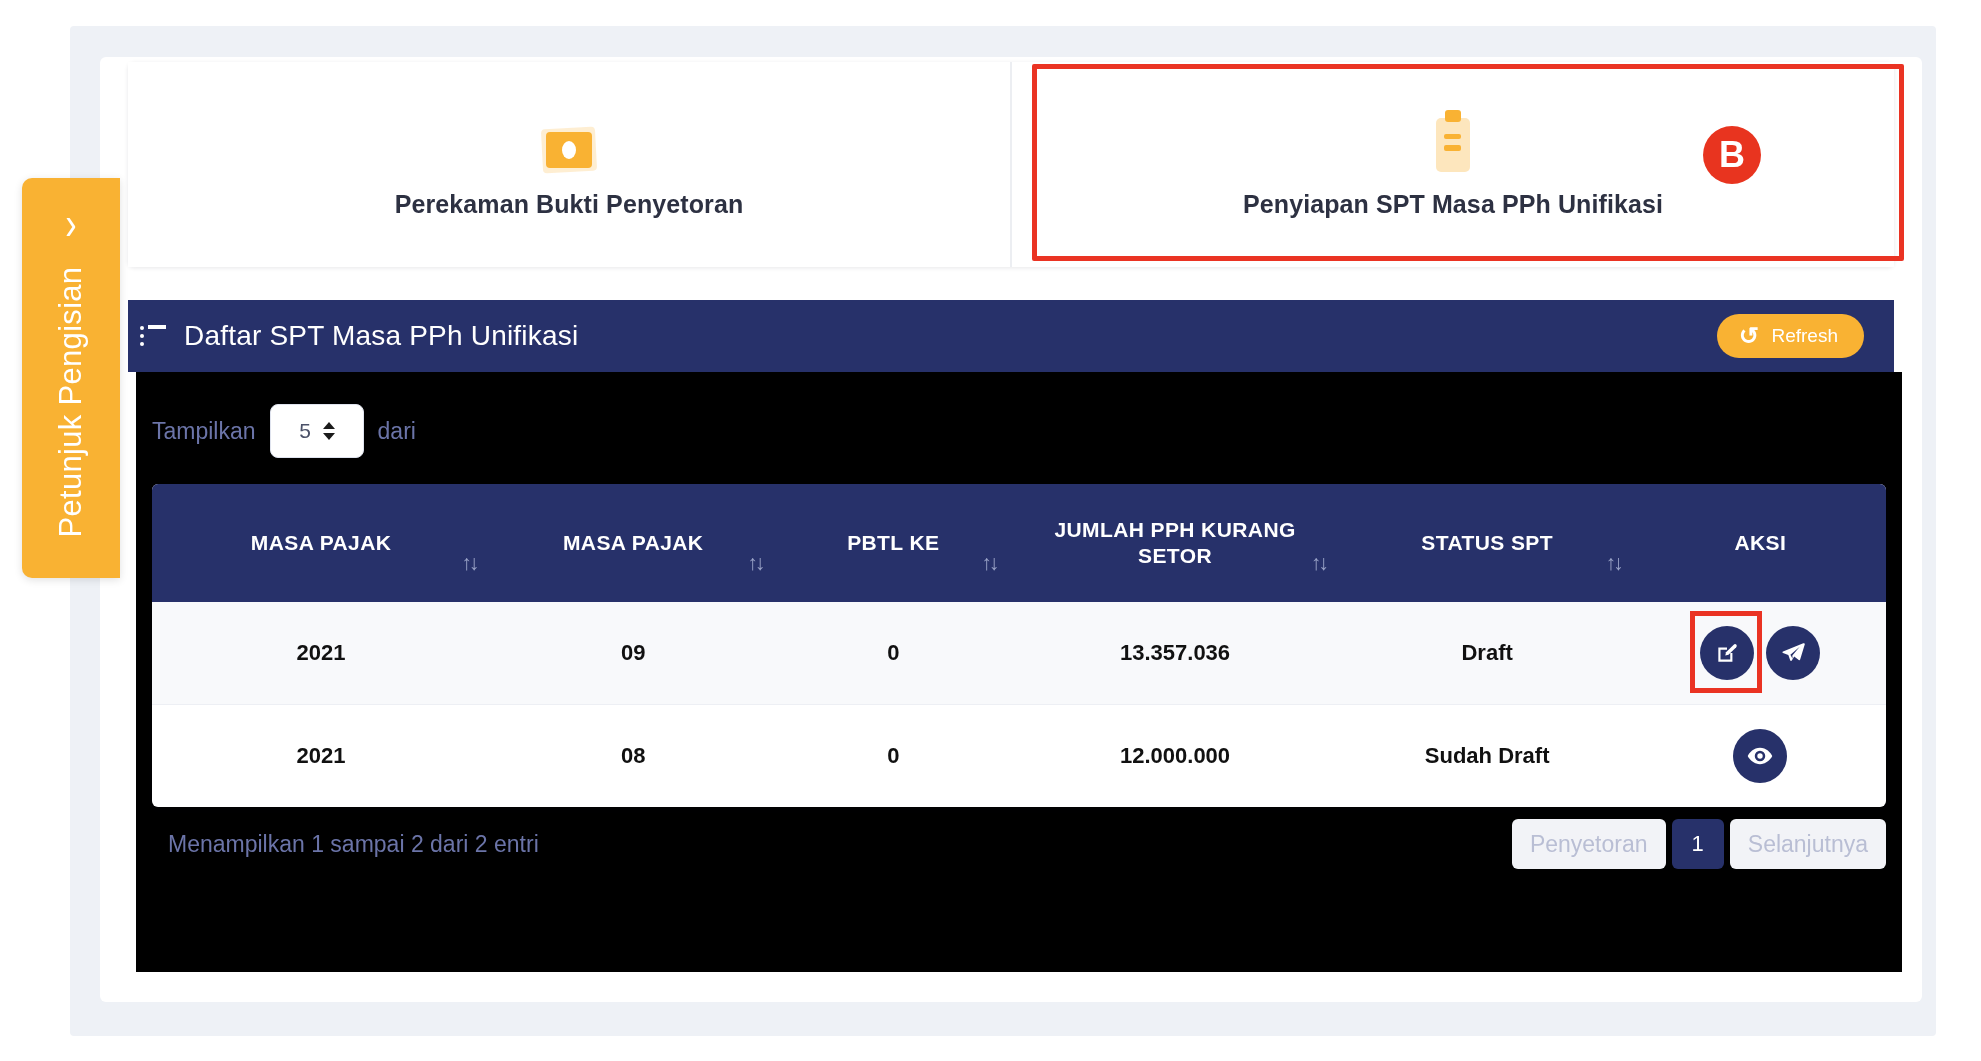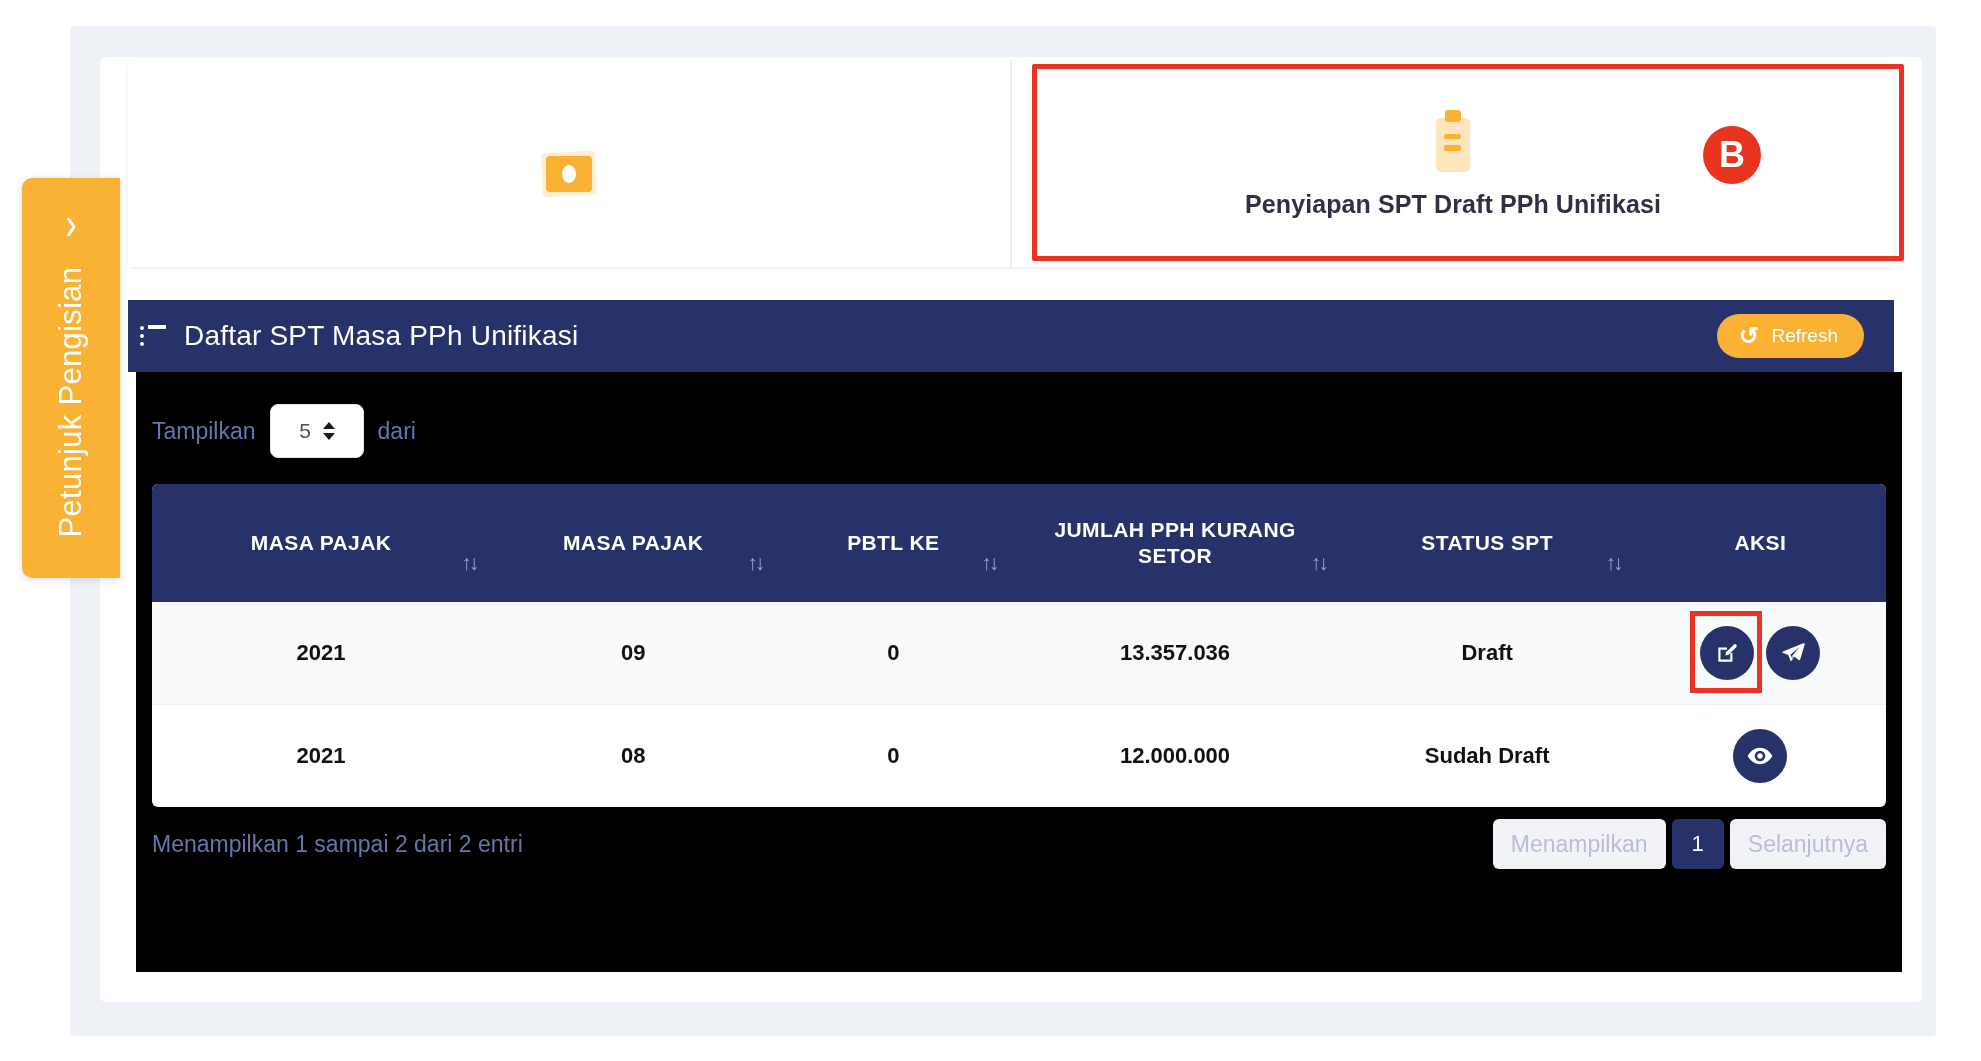--- a/index.html
+++ b/index.html
@@ -338,21 +338,21 @@
   #table-footer {
     position: absolute;
     left: 16px;
     top: 442px;
     width: 1734px;
     height: 60px;
     display: flex;
     align-items: center;
     justify-content: space-between;
   }
-  #footer-info { color: #6b74a8; font-size: 23px; }
+  #footer-info { color: #6b74a8; font-size: 23px; margin-left: 16px; }
   #pagination { display: flex; align-items: center; gap: 6px; }
   .pg {
     height: 50px;
     min-width: 44px;
     padding: 0 18px;
     display: flex;
     align-items: center;
     justify-content: center;
     border-radius: 6px;
     font-size: 23px;
@@ -376,32 +376,33 @@
 <div id="tabs-row">
 
   <div class="tab-card">
     <div class="tab-icon">
       <div class="icon-money">
         <div class="bill-back"></div>
         <div class="bill"></div>
         <div class="coin"></div>
       </div>
     </div>
+    <div class="tab-label">Perekaman Bukti Penyetoran</div>
   </div>
 
   <div class="tab-card">
     <div class="tab-icon">
       <div class="icon-clipboard">
         <div class="board"></div>
         <div class="clip"></div>
         <div class="ln1"></div>
         <div class="ln2"></div>
       </div>
     </div>
-    <div class="tab-label">Penyiapan SPT Draft PPh Unifikasi</div>
+    <div class="tab-label">Penyiapan SPT Masa PPh Unifikasi</div>
   </div>
 
 </div>
 <div id="tab-b-highlight"></div>
 <div id="badge-b">B</div>
 
 <div id="panel-header">
   <div class="list-icon">
     <u></u>
       <u></u>
@@ -517,19 +518,19 @@
           </td>
         </tr>
 
       </tbody>
     </table>
   </div>
 
   <div id="table-footer">
     <div id="footer-info">Menampilkan 1 sampai 2 dari 2 entri</div>
     <div id="pagination">
-      <div class="pg disabled">Menampilkan</div>
+      <div class="pg disabled">Penyetoran</div>
       <div class="pg active">1</div>
       <div class="pg disabled">Selanjutnya</div>
     </div>
   </div>
 
 </div>
 
 </body></html>

